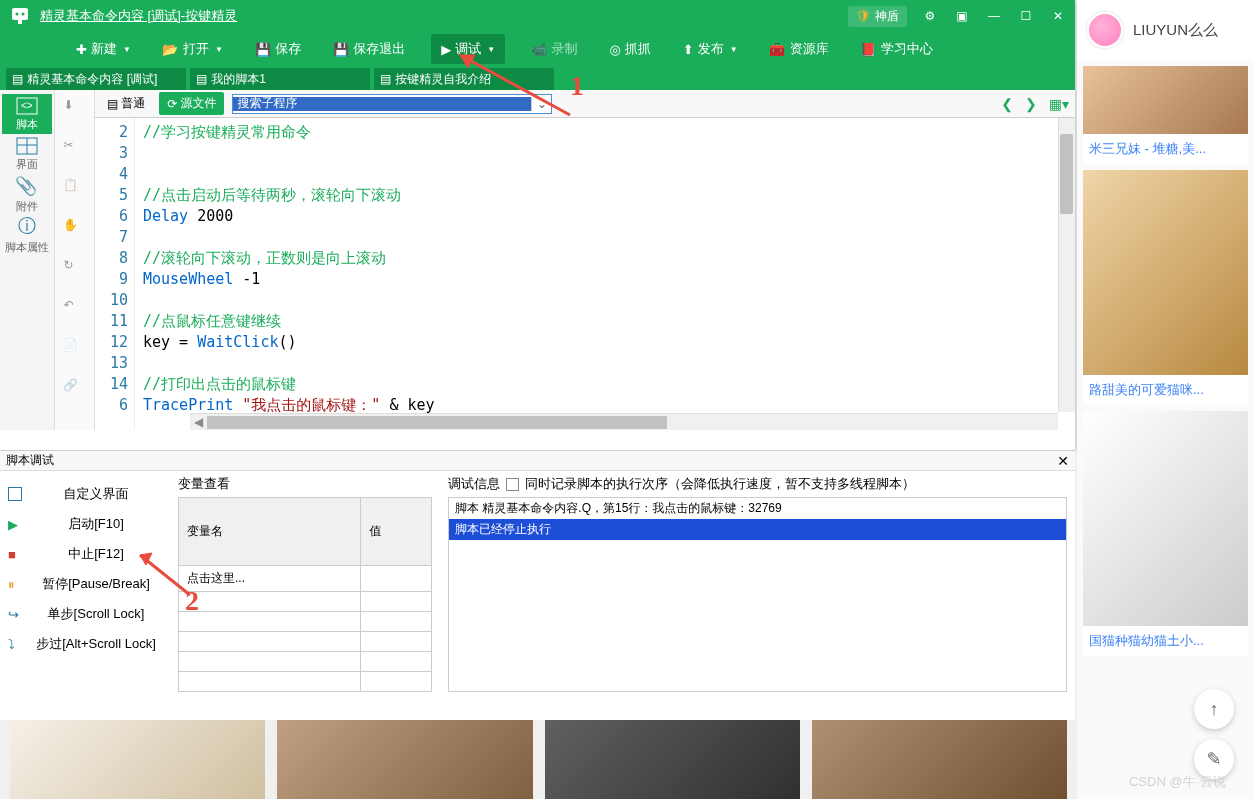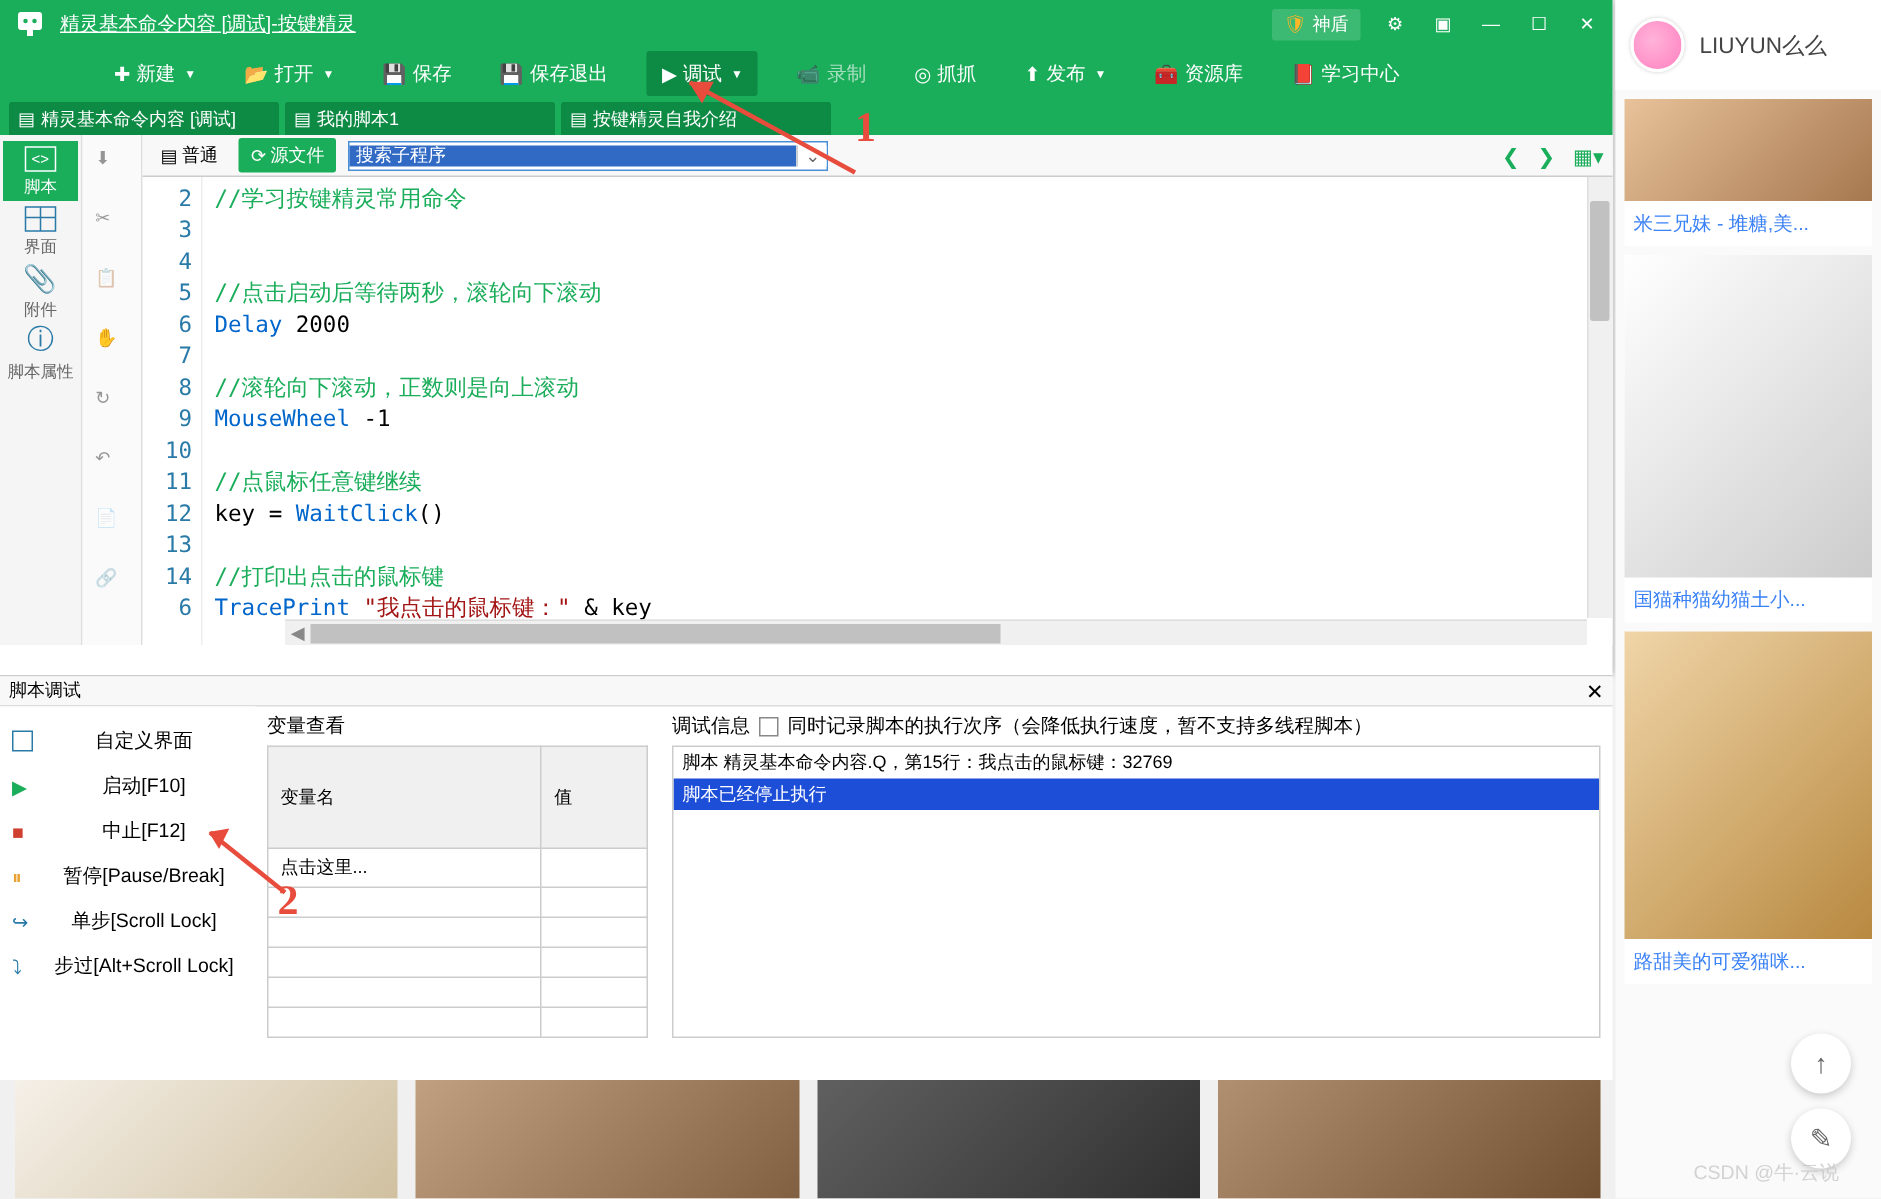--- a/index.html
+++ b/index.html
@@ -369,26 +369,26 @@
 <div class="right-panel">
   <div class="user-info">
     <div class="avatar"></div>
     <div class="username">LIUYUN么么</div>
   </div>
   <div class="img-card">
     <div class="img-ph cat-ph1"></div>
     <div class="img-caption">米三兄妹 - 堆糖,美...</div>
   </div>
   <div class="img-card">
+    <div class="img-ph cat-ph2"></div>
+    <div class="img-caption">路甜美的可爱猫咪...</div>
+  </div>
+  <div class="img-card">
     <div class="img-ph cat-ph3"></div>
     <div class="img-caption">国猫种猫幼猫土小...</div>
-  </div>
-  <div class="img-card">
-    <div class="img-ph cat-ph2"></div>
-    <div class="img-caption">路甜美的可爱猫咪...</div>
   </div>
 </div>
 
 <div class="floating-btns">
   <div class="float-btn">↑</div>
   <div class="float-btn">✎</div>
 </div>
 
 <div class="arrow-annotation arrow1">
   <svg class="red-arrow" width="150" height="90">

